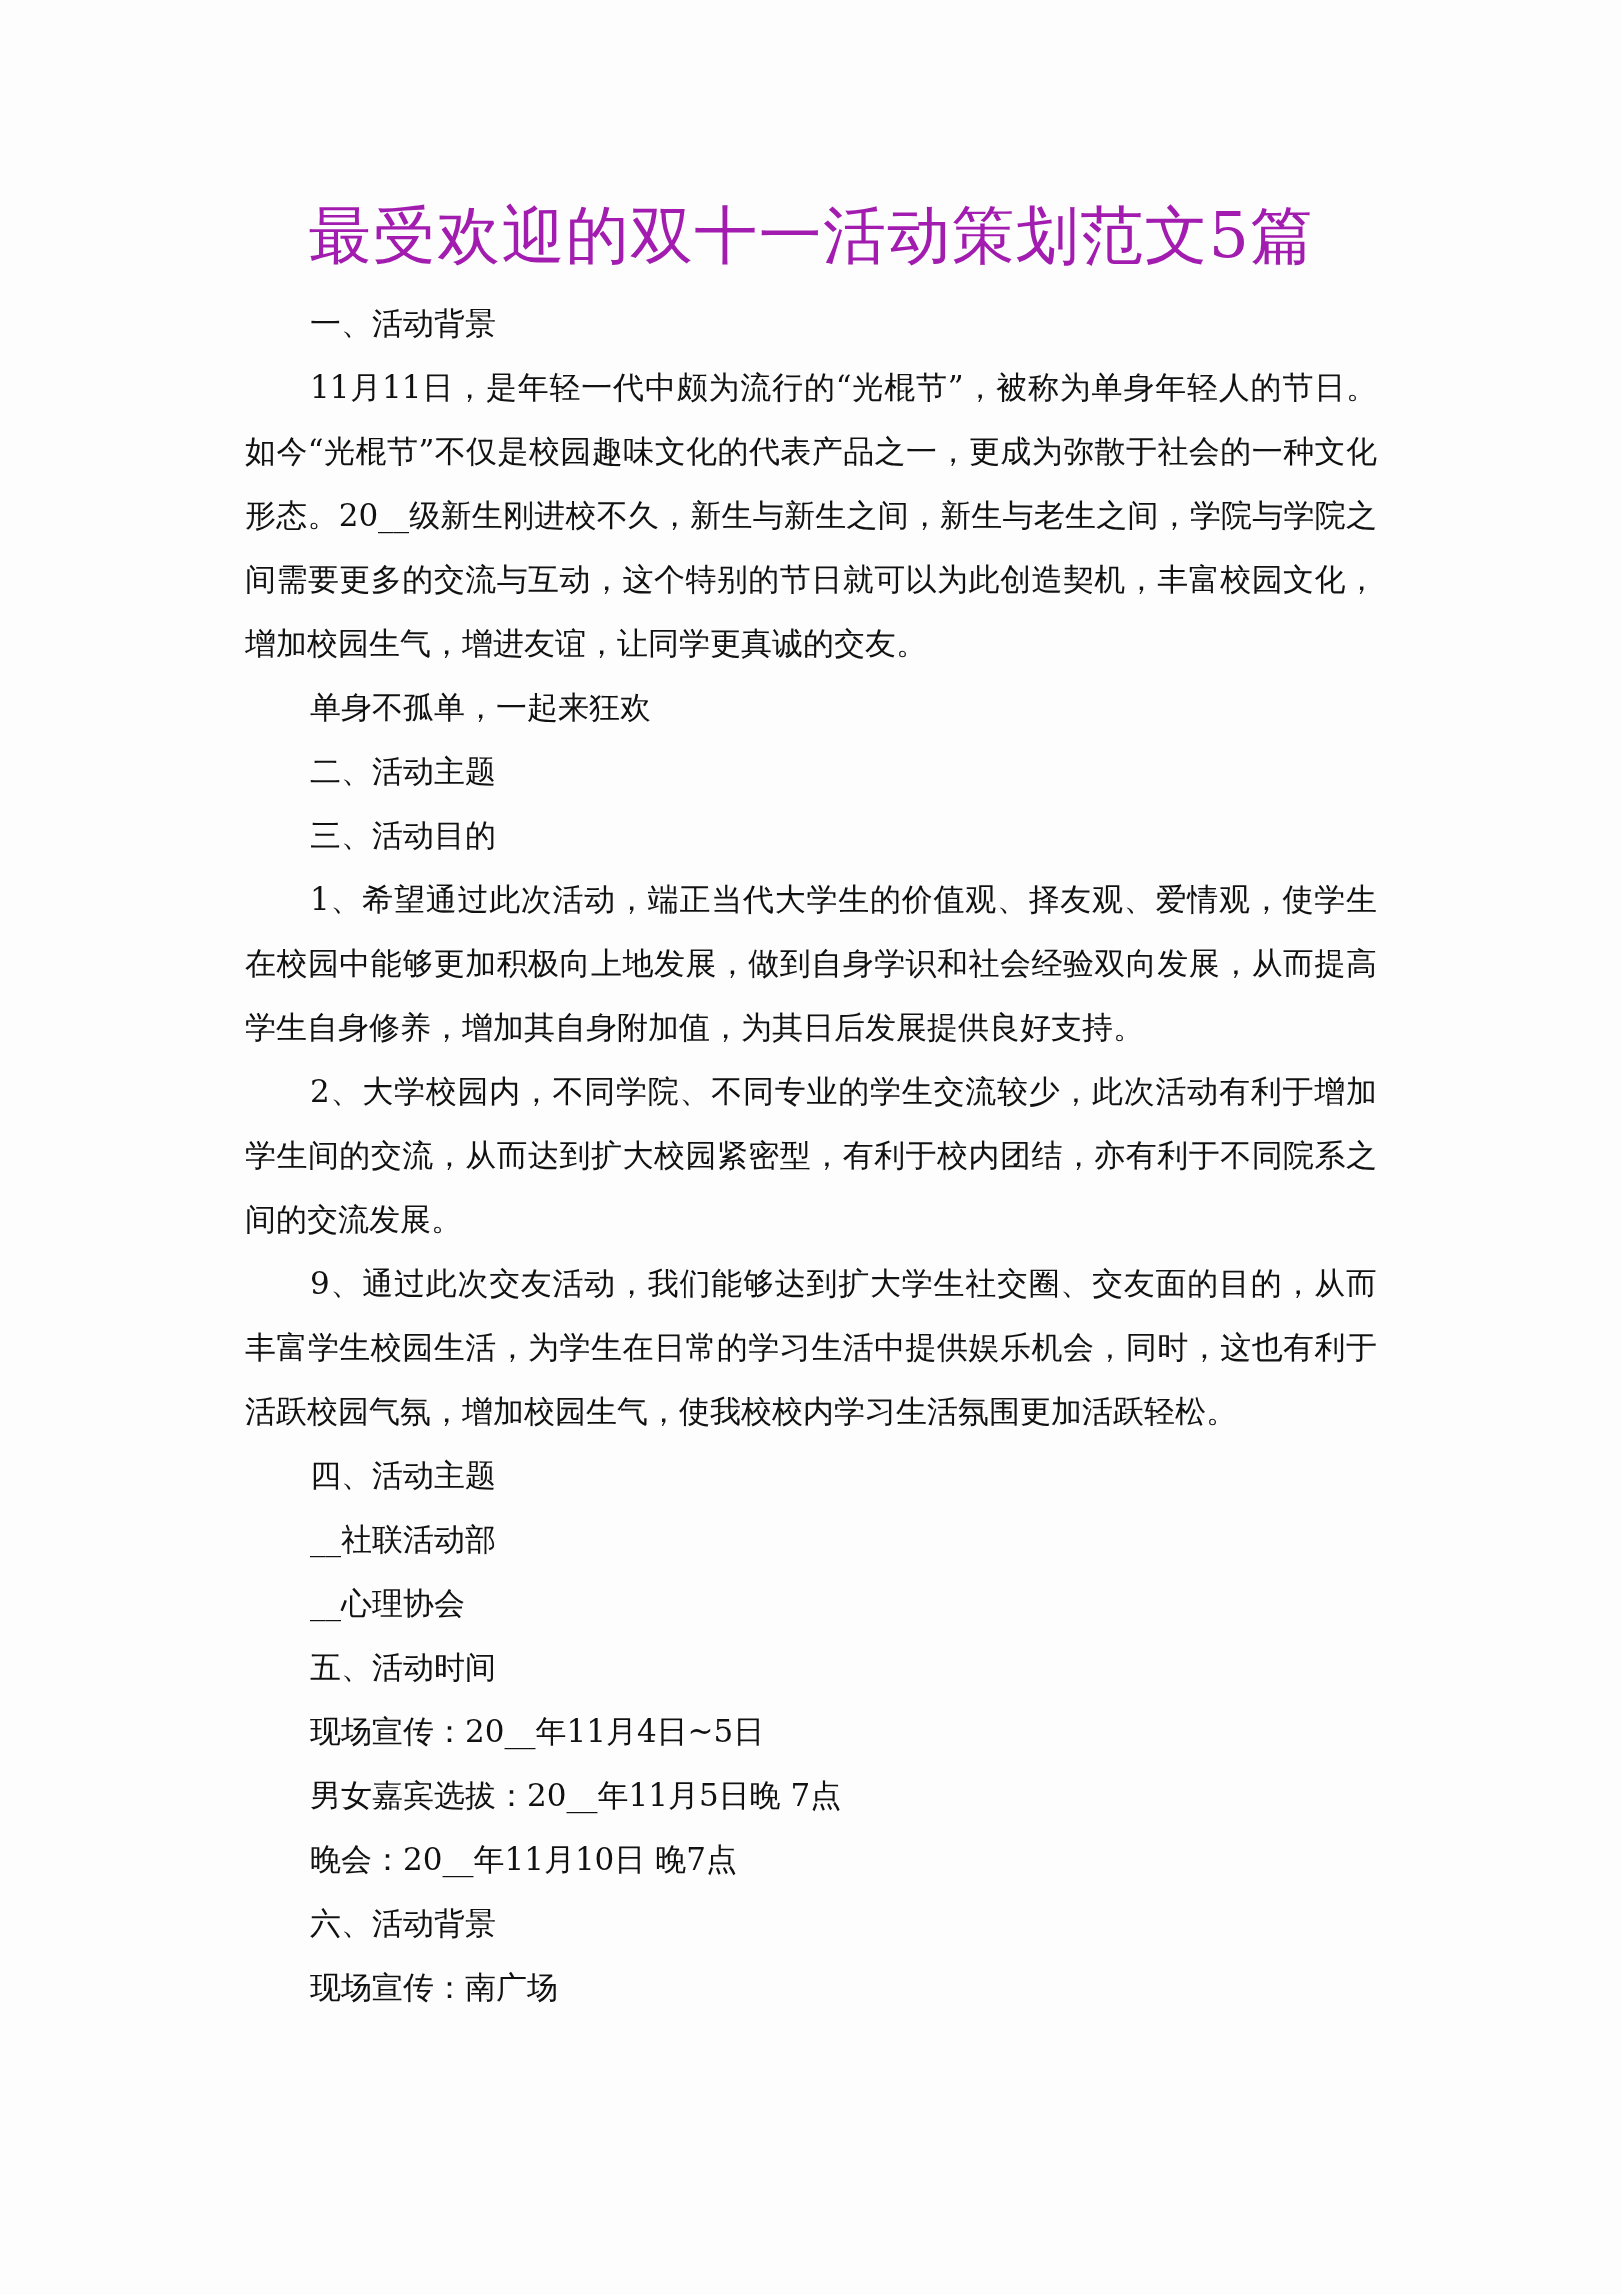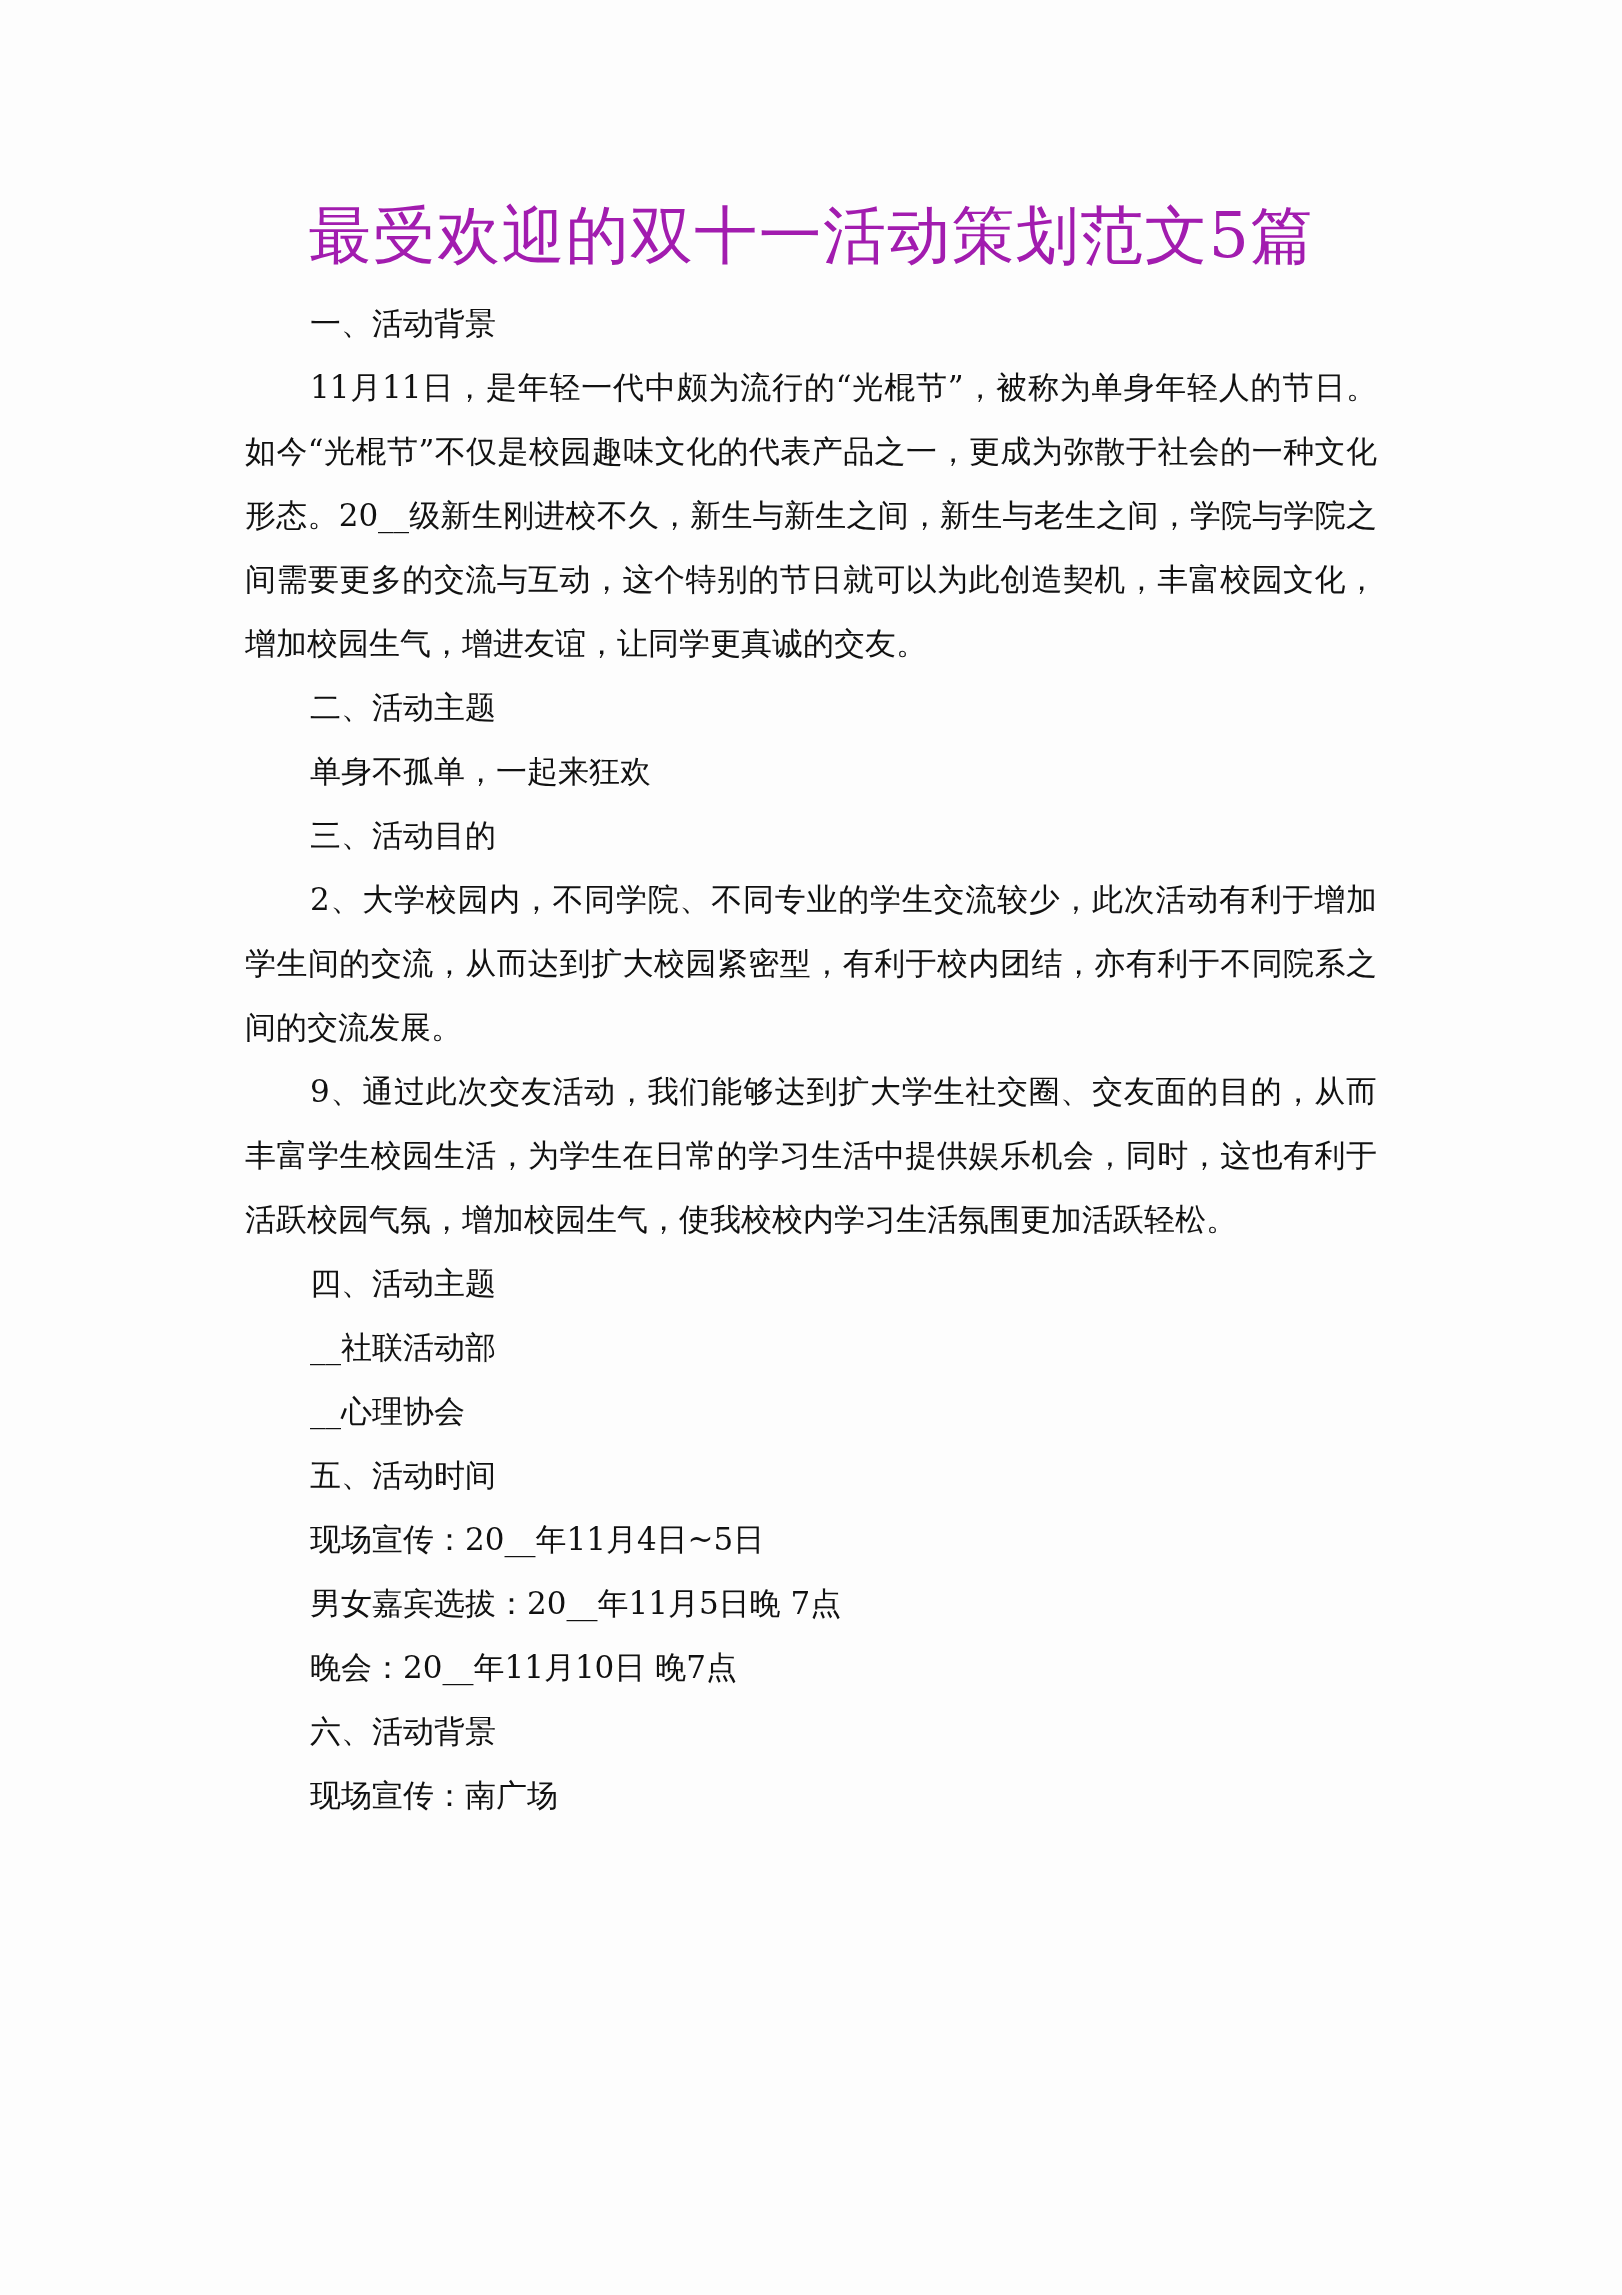--- a/index.html
+++ b/index.html
@@ -61,24 +61,25 @@
 <div class="page">
 
   <h1 class="doc-title">最受欢迎的双十一活动策划范文5篇</h1>
 
   <div class="body-text">
 
 
     <p class="p indent">一、活动背景</p>
     <p class="p indent">11月11日，是年轻一代中颇为流行的“光棍节”，被称为单身年轻人的节日。如今“光棍节”不仅是校园趣味文化的代表产品之一，更成为弥散于社会的一种文化形态。20__级新生刚进校不久，新生与新生之间，新生与老生之间，学院与学院之间需要更多的交流与互动，这个特别的节日就可以为此创造契机，丰富校园文化，增加校园生气，增进友谊，让同学更真诚的交友。</p>
 
+    <p class="p indent">单身不孤单，一起来狂欢</p>
     <p class="p indent">二、活动主题</p>
-    <p class="p indent">单身不孤单，一起来狂欢</p>
 
     <p class="p indent">三、活动目的</p>
+    <p class="p indent">1、希望通过此次活动，端正当代大学生的价值观、择友观、爱情观，使学生在校园中能够更加积极向上地发展，做到自身学识和社会经验双向发展，从而提高学生自身修养，增加其自身附加值，为其日后发展提供良好支持。</p>
     <p class="p indent">2、大学校园内，不同学院、不同专业的学生交流较少，此次活动有利于增加学生间的交流，从而达到扩大校园紧密型，有利于校内团结，亦有利于不同院系之间的交流发展。</p>
     <p class="p indent">9、通过此次交友活动，我们能够达到扩大学生社交圈、交友面的目的，从而丰富学生校园生活，为学生在日常的学习生活中提供娱乐机会，同时，这也有利于活跃校园气氛，增加校园生气，使我校校内学习生活氛围更加活跃轻松。</p>
 
     <p class="p indent">四、活动主题</p>
     <p class="p indent">__社联活动部</p>
     <p class="p indent">__心理协会</p>
 
     <p class="p indent">五、活动时间</p>
     <p class="p indent">现场宣传：20__年11月4日~5日</p>
     <p class="p indent">男女嘉宾选拔：20__年11月5日晚 7点</p>

